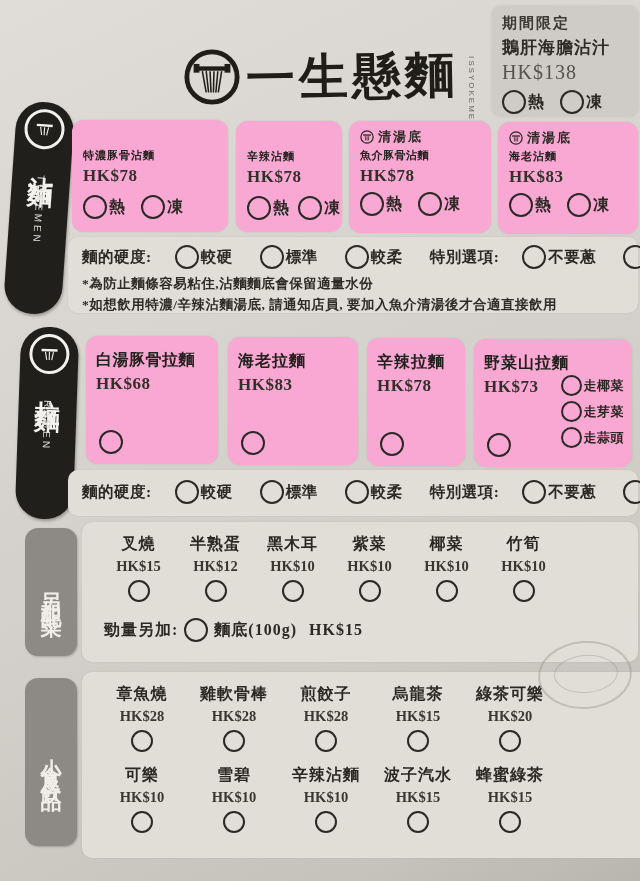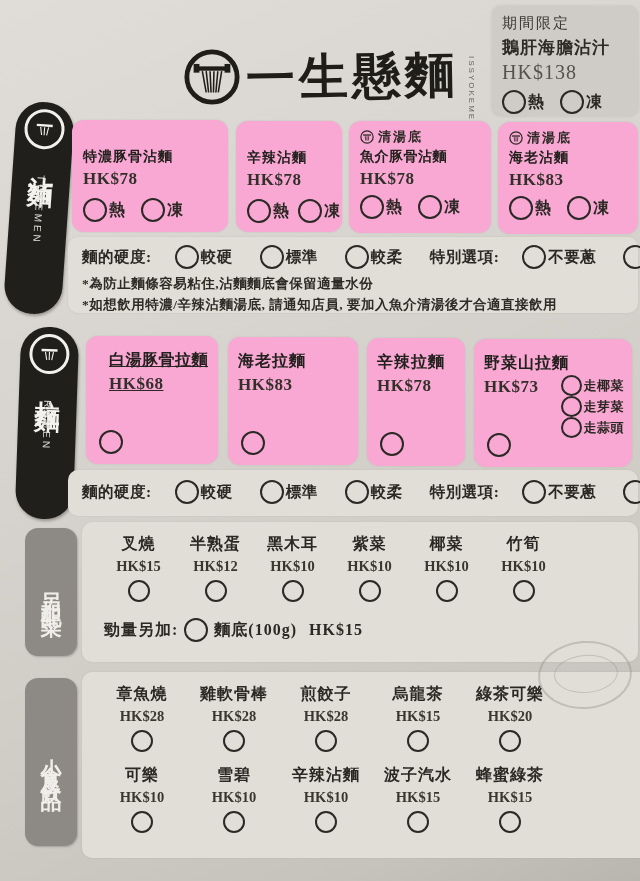--- a/index.html
+++ b/index.html
@@ -22,47 +22,47 @@
     writing-mode:vertical-rl;font-family:"Liberation Sans",sans-serif;
     font-size:8px;letter-spacing:2px;color:#6b6761;
   }
 
   
   .limited{
     left:492px;top:6px;width:146px;height:110px;
     background:#cfccc7;border-radius:9px;padding:8px 10px;
     box-shadow:0 0 3px rgba(120,115,108,.25);
   }
-  .limited .tag{font-weight:400;font-size:15px;letter-spacing:2px;color:#3c3933;}
+  .limited .tag{font-weight:700;font-size:15px;letter-spacing:2px;color:#3c3933;}
   .limited .lname{font-weight:700;font-size:17px;letter-spacing:1px;margin-top:3px;color:#2e2b26;}
   .limited .lprice{font-size:20px;color:#55524c;margin-top:2px;letter-spacing:1px;}
 
   
   .tab{display:flex;flex-direction:column;align-items:center;border-radius:28px;}
   .tab-black{background:#211f1c;box-shadow:1px 2px 3px rgba(60,56,50,.4);padding-top:7px;}
   .ring{width:34px;height:34px;border-radius:50%;border:3px solid #f3f1ed;display:flex;align-items:center;justify-content:center;flex:none;}
   .tab-zh{writing-mode:vertical-rl;text-orientation:upright;color:#f5f3ef;
     font-weight:700;font-size:25px;letter-spacing:7px;margin-top:7px;}
   .tab-roman{writing-mode:vertical-rl;color:#dcd9d4;font-family:"Liberation Sans",sans-serif;
     font-size:10px;letter-spacing:3px;margin-top:5px;}
   .tab-gray{background:#8d8a85;border-radius:13px;justify-content:center;box-shadow:1px 1px 2px rgba(90,87,82,.35);}
   .tab-gray .tab-zh{margin-top:0;font-size:21px;letter-spacing:8px;color:#f0eeea;}
 
   
   .card{background:#f9a8d4;border-radius:12px;padding:8px 11px;box-shadow:0 0 2px rgba(110,106,100,.2);}
   .subrow{display:flex;align-items:center;gap:4px;font-weight:700;font-size:13px;letter-spacing:2px;color:#2e2b26;}
-  .cname{font-weight:700;font-size:14px;letter-spacing:1px;color:#23211d;margin-top:2px;white-space:nowrap;}
+  .cname{font-weight:700;font-size:11px;letter-spacing:1px;color:#23211d;margin-top:2px;white-space:nowrap;}
   .cprice{font-weight:700;font-size:17px;color:#33302a;margin-top:3px;letter-spacing:.5px;}
   .pad-top{padding-top:24px;}
   .opts{display:flex;gap:16px;margin-top:9px;align-items:center;}
   .opt{display:flex;align-items:center;gap:2px;font-weight:700;font-size:16px;}
   .circle{width:20px;height:20px;border:2.3px solid #2b2925;border-radius:50%;background:transparent;display:inline-block;flex:none;}
   .circle.sm{width:17px;height:17px;border-width:2px;}
   .bottom-circle{position:absolute;left:13px;bottom:10px;}
-  .vopts{position:absolute;right:8px;top:36px;display:flex;flex-direction:column;}
+  .vopts{position:absolute;right:8px;top:36px;display:flex;flex-direction:column;gap:5px;}
   .vopt{display:flex;align-items:center;gap:2px;font-weight:700;font-size:13px;letter-spacing:.5px;}
 
   
   .panel{background:#e1ded8;border-radius:10px;box-shadow:0 0 2px rgba(120,116,110,.18);}
   .hard-row{display:flex;align-items:center;gap:21px;font-weight:700;font-size:15.5px;letter-spacing:.5px;padding:8px 10px 0 14px;white-space:nowrap;}
   .hard-row .grp{display:flex;align-items:center;gap:2px;margin-right:6px;}
   .hard-label{margin-right:2px;}
   .notes{padding:5px 10px 0 14px;font-weight:700;font-size:13.5px;letter-spacing:.5px;color:#2e2b26;line-height:1.55;}
 
   
@@ -251,21 +251,21 @@
         <line x1="7" y1="9" x2="8.5" y2="17"></line>
           <line x1="11" y1="9" x2="11" y2="17"></line>
           <line x1="15" y1="9" x2="13.5" y2="17"></line>
       </g>
     </svg>
   </div>
   <div class="tab-zh">拉麵</div>
   <div class="tab-roman">RAMEN</div>
 </div>
 
-<div class="abs card" style="left:86px;top:336px;width:132px;height:128px;padding:12px 23px;text-decoration:underline;">
+<div class="abs card" style="left:86px;top:336px;width:132px;height:128px;padding:12px 10px;">
   <div class="cname" style="font-size:16px;letter-spacing:.5px;">白湯豚骨拉麵</div>
   <div class="cprice">HK$68</div>
   <span class="circle bottom-circle"></span>
 </div>
 
 <div class="abs card" style="left:228px;top:337px;width:130px;height:128px;padding:12px 10px;">
   <div class="cname" style="font-size:16px;">海老拉麵</div>
   <div class="cprice">HK$83</div>
   <span class="circle bottom-circle"></span>
 </div>

